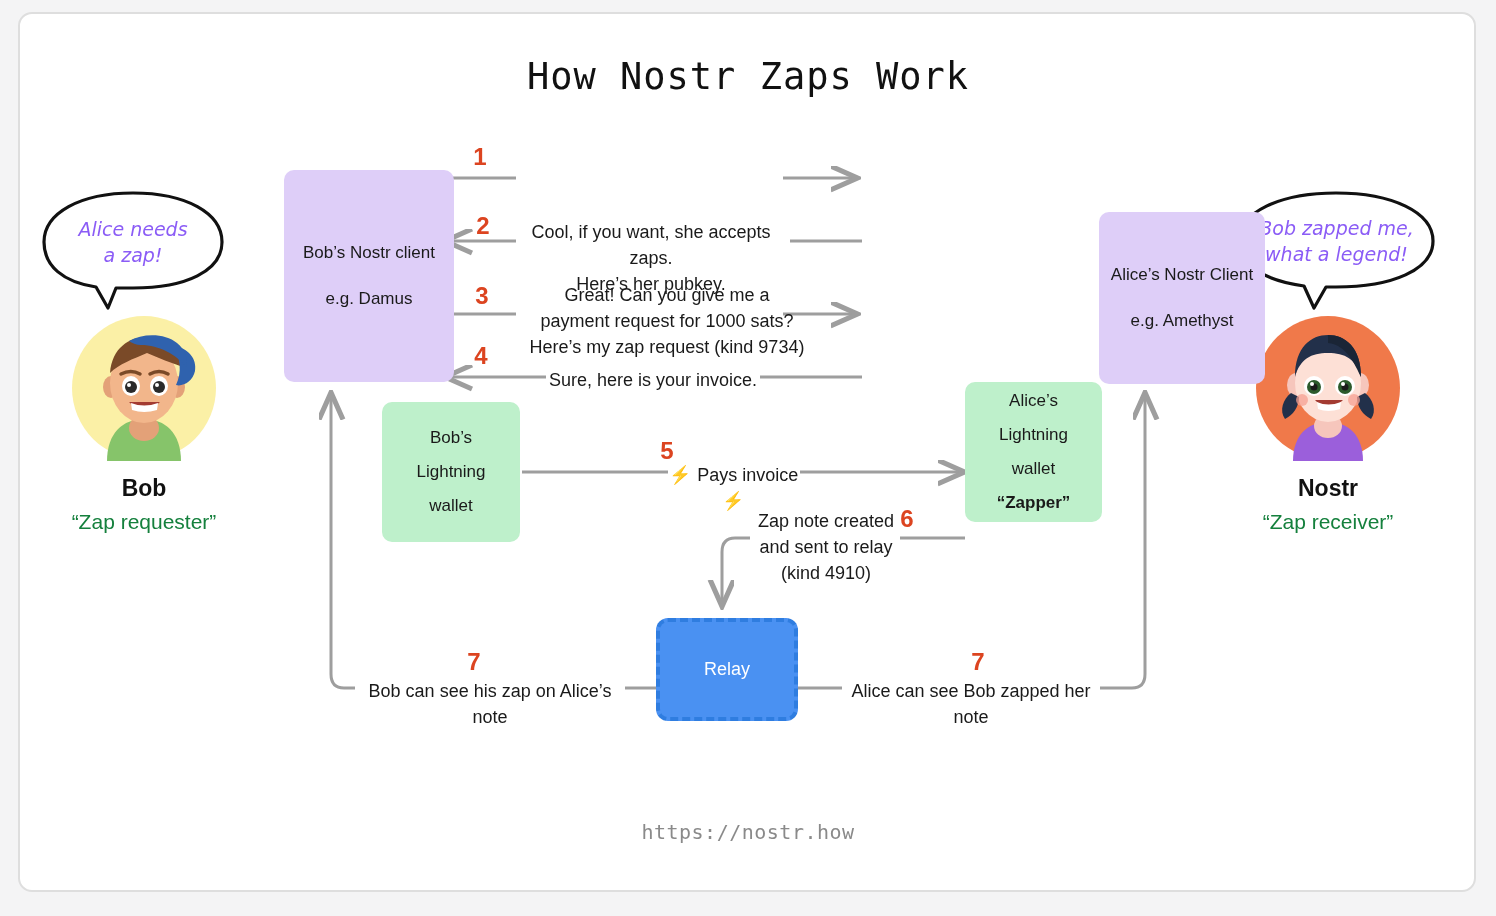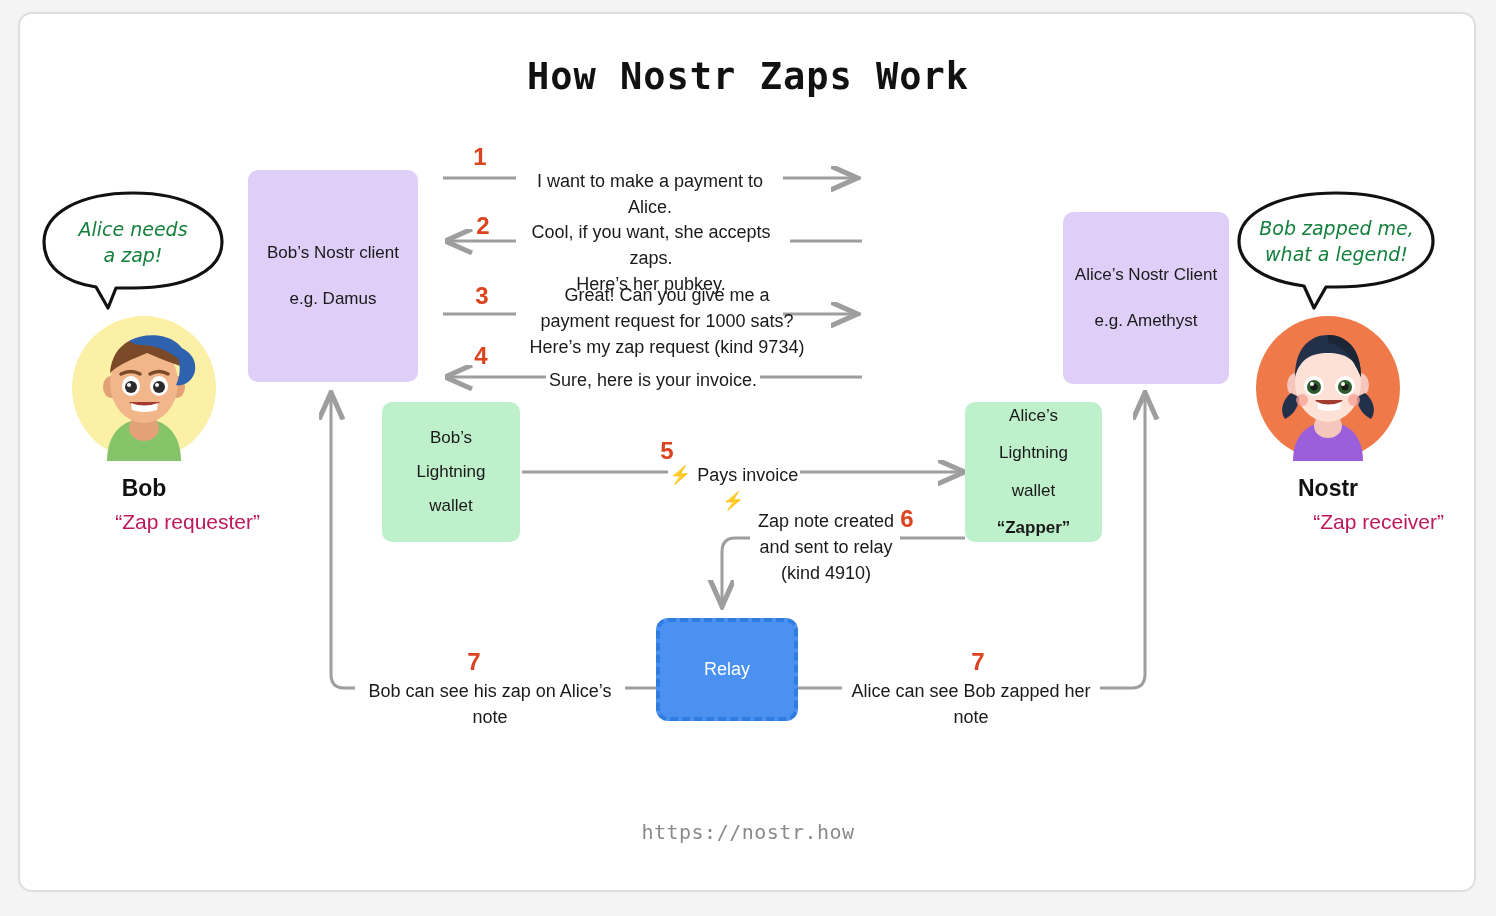--- a/index.html
+++ b/index.html
@@ -24,21 +24,21 @@
     box-sizing: border-box;
   }
   .abs { position: absolute; box-sizing: border-box; }
 
   
   .title {
     left: 0; top: 55px; width: 1496px;
     text-align: center;
     font-family: "DejaVu Sans Mono", "Liberation Mono", monospace;
     font-size: 37px;
-    font-weight: bold;
+    font-weight: normal;
     color: #111111;
     letter-spacing: 1px;
   }
   .footer {
     left: 0; top: 820px; width: 1496px;
     text-align: center;
     font-family: "DejaVu Sans Mono", "Liberation Mono", monospace;
     font-size: 20px;
     color: #8a8a8a;
     letter-spacing: 0.5px;
@@ -50,21 +50,21 @@
     flex-direction: column;
     align-items: center;
     justify-content: center;
     text-align: center;
     border-radius: 10px;
     color: #1a1a1a;
   }
   .node .ln { display: block; }
   .node .ln + .ln { margin-top: 6px; }
 
-  .node-purple { background: #decef8; font-size: 17px; }
+  .node-purple { background: #decef8; font-size: 17px; margin-left: 36px; }
   .node-purple .ln.gap { margin-top: 26px; }
 
   .node-orange {
     background: #f0a848;
     border: 4px dashed #d08a28;
     border-radius: 12px;
     font-size: 18px;
     font-weight: bold;
   }
   .node-green { background: #bef0cb; font-size: 17px; line-height: 1.65; }
@@ -93,32 +93,32 @@
   }
 
   
   .charname {
     text-align: center;
     font-size: 23px;
     font-weight: bold;
     color: #111;
   }
   .charrole {
-    text-align: right;
+    text-align: center;
     font-size: 21px;
-    color: #be185d;
+    color: #15803d;
   }
   .bubble-text {
     position: absolute;
     left: 0; width: 100%;
     text-align: center;
     font-family: "DejaVu Sans", sans-serif;
     font-style: italic;
     font-size: 19px;
-    color: #15803d;
+    color: #8b5cf6;
     line-height: 1.35;
     white-space: pre-line;
   }
   svg { display: block; overflow: visible; }
   .wire { stroke: #9e9e9e; stroke-width: 3; fill: none; }
 </style>
 </head>
 <body>
 
 <div id="page">
@@ -240,33 +240,32 @@
     <span class="ln">Alice’s Nostr Client</span>
     <span class="ln gap">e.g. Amethyst</span>
   </div>
 
   <div class="abs node node-green" style="left:382px; top:402px; width:138px; height:140px;">
     <span class="ln">Bob’s</span>
     <span class="ln">Lightning</span>
     <span class="ln">wallet</span>
   </div>
 
-  <div class="abs node node-green" style="left:965px; top:402px; width:137px; height:140px;justify-content:space-between;">
+  <div class="abs node node-green" style="left:965px; top:382px; width:137px; height:140px;">
     <span class="ln">Alice’s</span>
     <span class="ln">Lightning</span>
     <span class="ln">wallet</span>
     <b class="ln">“Zapper”</b>
   </div>
 
   <div class="abs node node-blue" style="left:656px; top:618px; width:142px; height:103px;">
     <span class="ln">Relay</span>
   </div>
 
   <div class="abs stepnum" style="left:440px; top:143px; width:80px;">1</div>
-  <div class="abs msg" style="left:516px; top:168px; width:268px;">I want to make a payment to Alice.</div>
 
   <div class="abs stepnum" style="left:443px; top:212px; width:80px;">2</div>
   <div class="abs msg" style="left:511px; top:219px; width:280px;">Cool, if you want, she accepts zaps.
 Here’s her pubkey.</div>
 
   <div class="abs stepnum" style="left:442px; top:282px; width:80px;">3</div>
   <div class="abs msg" style="left:521px; top:282px; width:292px;">Great! Can you give me a
 payment request for 1000 sats?
 Here’s my zap request (kind 9734)</div>
 

